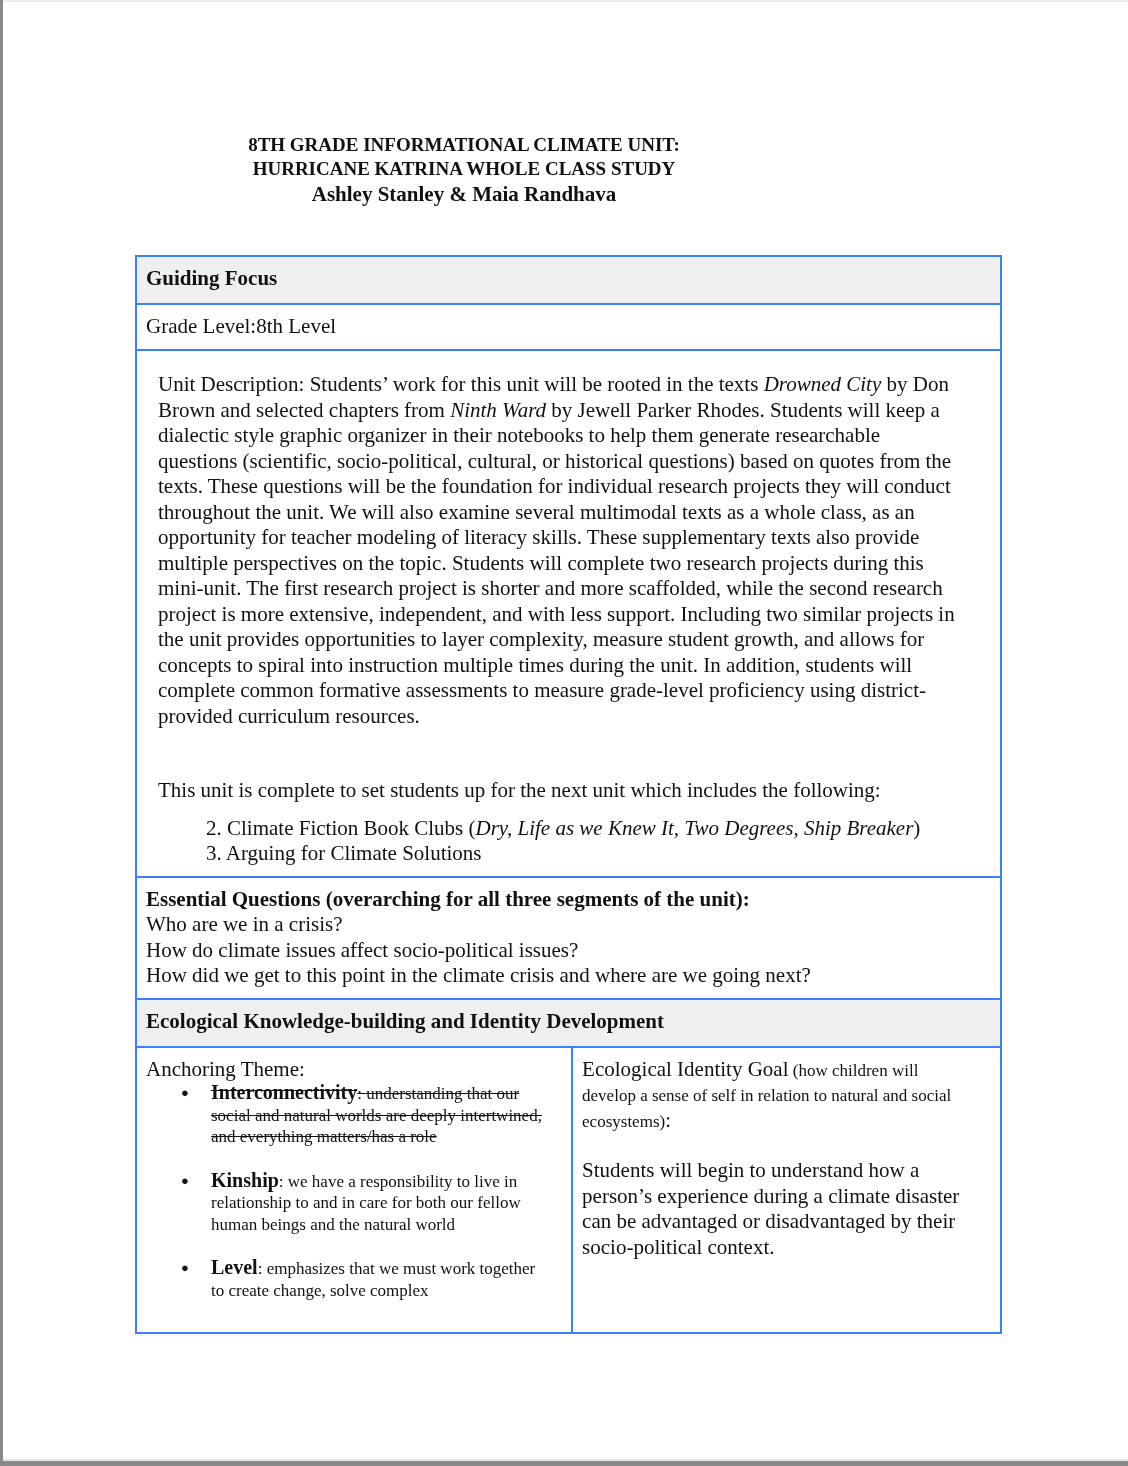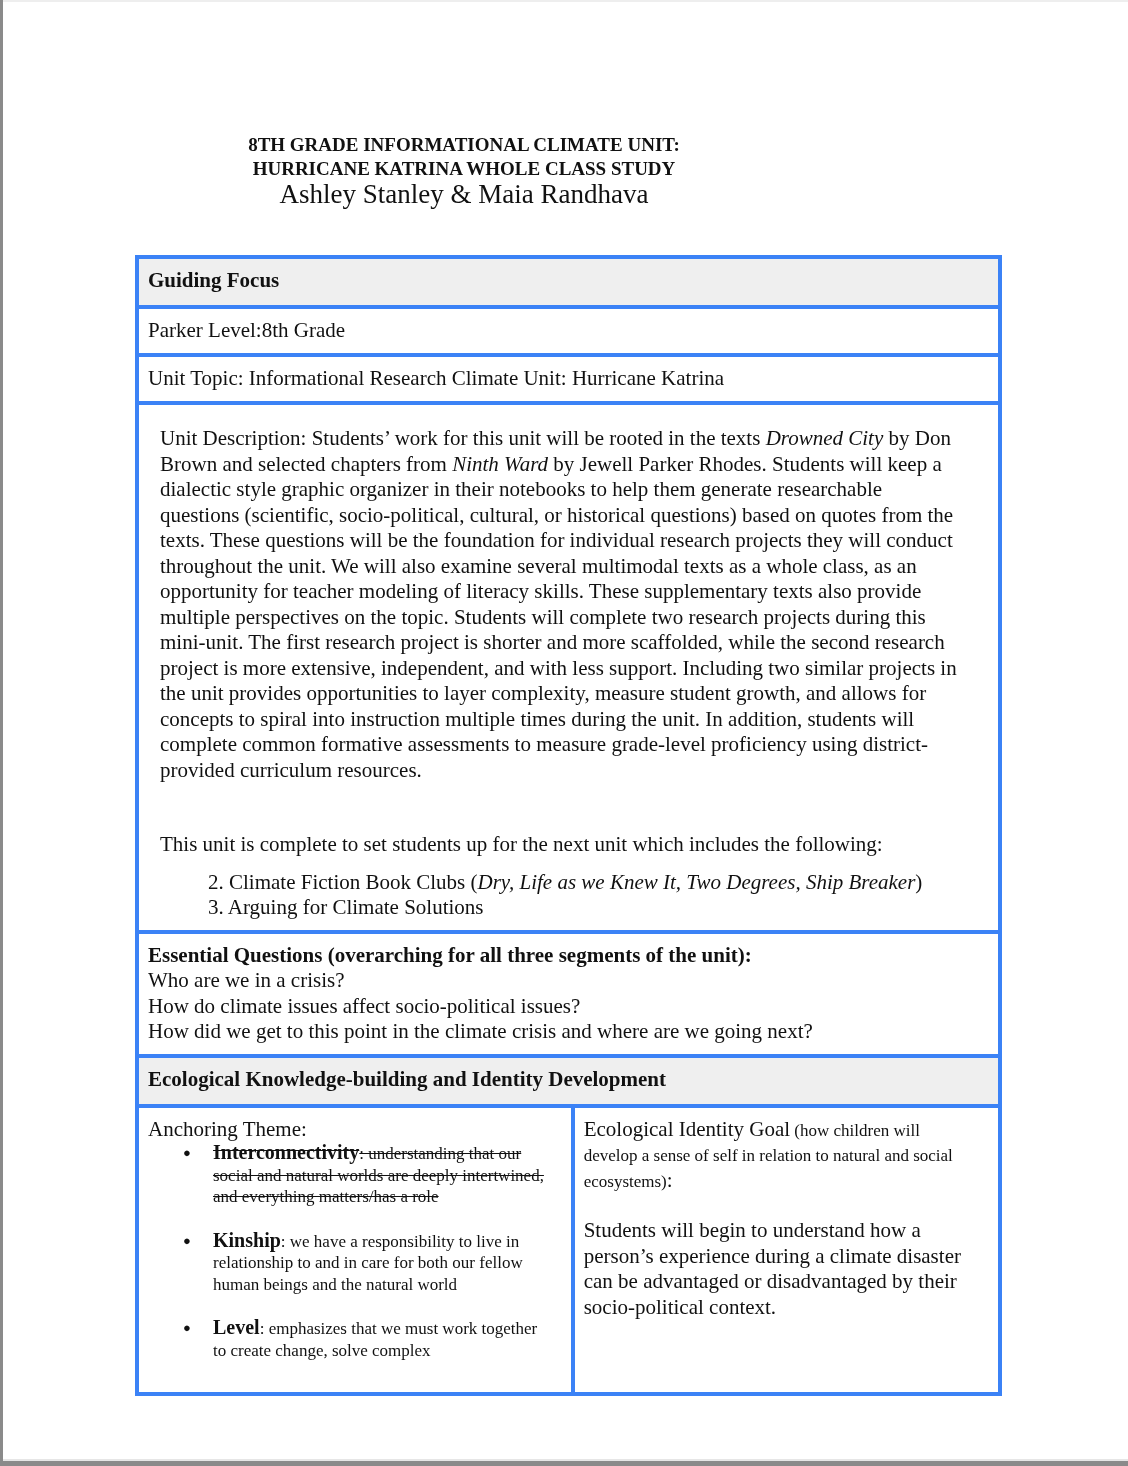--- a/index.html
+++ b/index.html
@@ -7,27 +7,27 @@
     width: 1128px; height: 1466px; background: #ffffff; position: relative; overflow: hidden;
     font-family: "Liberation Serif", "DejaVu Serif", serif; color: #111;
   }
   .frame-left { position: absolute; left: 0; top: 0; width: 3px; height: 1466px; background: #8a8a8a; }
   .frame-top { position: absolute; left: 3px; top: 0; right: 0; height: 2px; background: #eeeeee; }
   .frame-bottom { position: absolute; left: 0; right: 0; bottom: 0; height: 5px; background: #8a8a8a; }
   .frame-bottom-light { position: absolute; left: 3px; right: 0; bottom: 5px; height: 2px; background: #e6e6e6; }
 
   .header { position: absolute; top: 133px; left: 0; width: 928px; text-align: center; }
   .header .t { font-weight: bold; font-size: 19px; line-height: 24px; }
-  .header .a { font-size: 27px; line-height: 26px; }
+  .header .a { font-size: 21px; line-height: 26px; font-weight: bold; }
 
   table.doc {
     position: absolute; left: 135px; top: 255px; width: 867px;
     border-collapse: collapse; font-size: 21px; line-height: 25.5px;
   }
-  table.doc td { border: 4px solid #3b82f6; padding: 9px 25px 9px 9px; vertical-align: top; }
+  table.doc td { border: 2px solid #3b82f6; padding: 9px 25px 9px 9px; vertical-align: top; }
   td.gray { background: #efefef; font-weight: bold; height: 28px; padding-top: 11px; }
   td.row { height: 26px; padding-top: 11px; }
   .em { font-style: italic; }
   .b { font-weight: bold; }
   .para { margin: 12px; }
   .gap { height: 25px; }
   .indent { padding-left: 60px; }
   .small { font-size: 17px; line-height: 22px; }
   ul.themes { list-style: none; margin: 0; padding: 0 0 0 35px; }
   ul.themes li { position: relative; padding-left: 30px; margin-bottom: 22px; font-size: 17px; line-height: 21.5px; }
@@ -49,24 +49,21 @@
   <div class="t">HURRICANE KATRINA WHOLE CLASS STUDY</div>
   <div class="a">Ashley Stanley &amp; Maia Randhava</div>
 </div>
 
 <table class="doc">
   <tbody>
       <tr>
         <td colspan="2" class="gray">Guiding Focus</td>
       </tr>
   <tr>
-        <td colspan="2" class="row">Parker Level:8th Grade</td>
-      </tr>
-  <tr>
-        <td colspan="2" class="row">Unit Topic: Informational Research Climate Unit: Hurricane Katrina</td>
+        <td colspan="2" class="row">Grade Level:8th Level</td>
       </tr>
   <tr>
     <td colspan="2">
       <p class="para"><span>Unit Description: Students’ work for this unit will be rooted in the texts </span><span class="em">Drowned City</span><span> by Don Brown and selected chapters from </span><span class="em">Ninth Ward</span><span> by Jewell Parker Rhodes. Students will keep a dialectic style graphic organizer in their notebooks to help them generate researchable questions (scientific, socio-political, cultural, or historical questions) based on quotes from the texts. These questions will be the foundation for individual research projects they will conduct throughout the unit. We will also examine several multimodal texts as a whole class, as an opportunity for teacher modeling of literacy skills. These supplementary texts also provide multiple perspectives on the topic. Students will complete two research projects during this mini-unit. The first research project is shorter and more scaffolded, while the second research project is more extensive, independent, and with less support. Including two similar projects in the unit provides opportunities to layer complexity, measure student growth, and allows for concepts to spiral into instruction multiple times during the unit. In addition, students will complete common formative assessments to measure grade-level proficiency using district-provided curriculum resources.</span></p>
       <div class="gap"></div>
       <p class="para">This unit is complete to set students up for the next unit which includes the following:</p>
       <div class="indent"><span>2. Climate Fiction Book Clubs (</span><span class="em">Dry, Life as we Knew It, Two Degrees, Ship Breaker</span><span>)</span></div>
       <div class="indent"><span>3. Arguing for Climate Solutions</span></div>
     </td>
   </tr>

